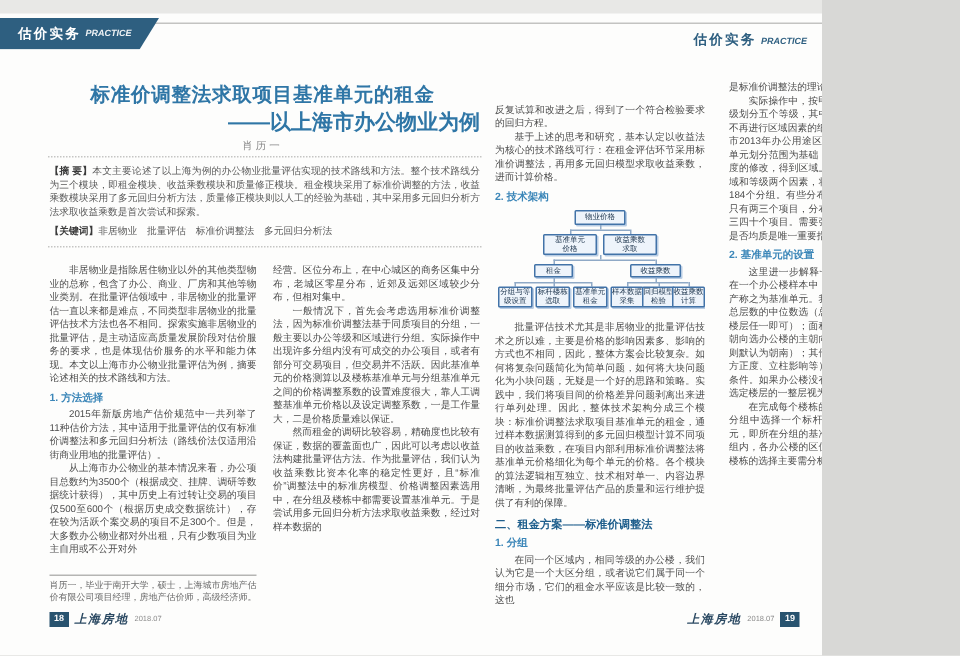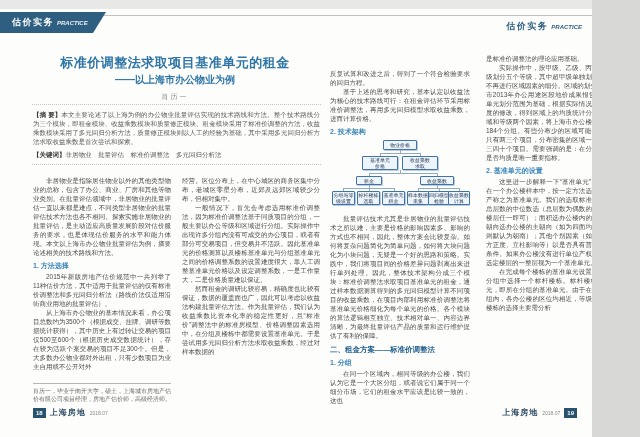--- a/index.html
+++ b/index.html
@@ -1,34 +1,34 @@
 <!DOCTYPE html>
 <html><head>
 <meta charset="utf-8">
 <style>
   html,body { margin:0; padding:0; background:#d8d8d6; }
   .scan {
     position:relative; width:548px; height:437px; background:#fdfdfc;
-    overflow:hidden; font-family:"Liberation Sans", sans-serif;padding-left:44px;
+    overflow:hidden; font-family:"Liberation Sans", sans-serif;
   }
   .top-strip { position:absolute; top:0; left:0; right:0; height:9px; background:#e8e8e6; }
   .header-rule { position:absolute; top:15px; left:92px; width:540px; height:1px; background:#c3c3c1; }
   .banner {
     position:absolute; top:12px; left:0; width:106px; height:21px; background:#2e5f80;
     clip-path:polygon(0 0,100% 0,calc(100% - 13px) 100%,0 100%);
     color:#fff; display:flex; align-items:center; padding-left:12px; box-sizing:border-box; gap:3px;
   }
   .banner-cn { font-size:9px; font-weight:bold; letter-spacing:1.5px; }
   .banner-en { font-size:6px; font-style:italic; font-weight:bold; opacity:.92; }
   .header-right { position:absolute; top:20px; right:10px; color:#2e5f80; display:flex; gap:3px; align-items:baseline; }
   .hr-cn { font-size:9px; font-weight:bold; letter-spacing:1.5px; }
   .hr-en { font-size:6px; font-style:italic; font-weight:bold; }
 
   .title    { position:absolute; top:54px;  left:30px; width:290px; text-align:center; font-size:13px; font-weight:bold; color:#2f76a6; letter-spacing:.5px; }
-  .subtitle { position:absolute; top:73px;  left:30px; width:290px; text-align:center; font-size:10px; font-weight:bold; color:#2f76a6; }
+  .subtitle { position:absolute; top:73px;  left:30px; width:290px; text-align:right; font-size:14px; font-weight:bold; color:#2f76a6; }
   .author   { position:absolute; top:92px;  left:30px; width:290px; text-align:center; font-size:7px;  color:#8a8a8a; letter-spacing:2px; }
 
   .abstract {
     position:absolute; top:104px; left:32px; width:287px;
     border-top:1px dotted #c5c5c3; border-bottom:1px dotted #c5c5c3;
     padding:5px 1px; font-size:6.5px; line-height:9px; color:#5a5a5a; text-align:justify;
   }
   .abstract p { margin:0; }
   .abstract b { color:#3a3a3a; }
   .kw-line { margin-top:4px !important; }
@@ -55,21 +55,21 @@
   .hl { height:1px; } .vl { width:1px; }
 
   .footnote { position:absolute; left:33px; top:383px; width:138px; }
   .fn-rule  { width:100%; height:1px; background:#b5b5b3; margin-bottom:3px; }
   .fn-text  { margin:0; font-size:6px; line-height:8px; color:#6a6a6a; text-align:justify; }
 
   .footer   { position:absolute; top:407px; display:flex; align-items:center; gap:4px; }
   .footer-l { left:33px; }
   .footer-r { right:15px; }
   .pagebox  { background:#28536f; color:#fff; font-size:6px; font-weight:bold; padding:1px 3px; line-height:8px; }
-  .flogo    { font-family:"DejaVu Serif", serif; font-weight:bold; font-size:8px; color:#2c4a63; letter-spacing:1px; }
+  .flogo    { font-family:"DejaVu Serif", serif; font-style:italic; font-weight:bold; font-size:8px; color:#2c4a63; letter-spacing:1px; }
   .fissue   { font-size:5px; color:#8a8a8a; }
 </style>
 </head>
 <body>
 
 <div class="scan">
   <div class="top-strip"></div>
   <div class="header-rule"></div>
 
   <div class="banner">

